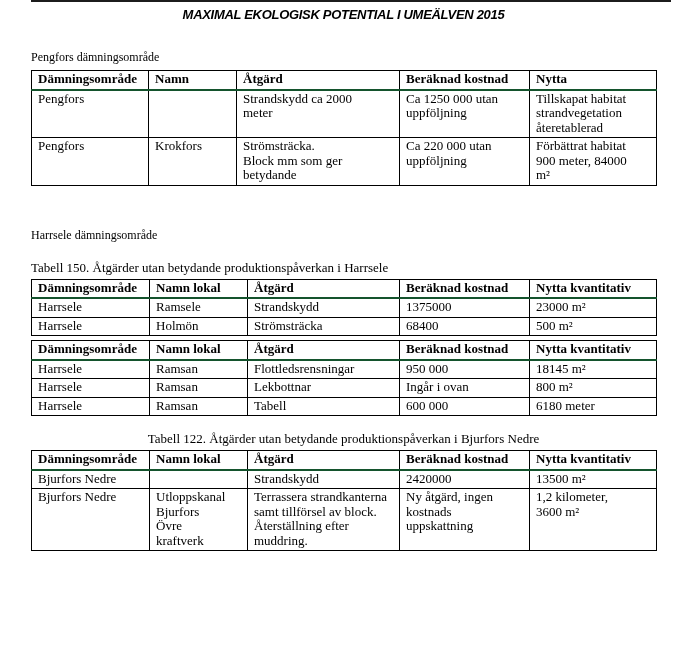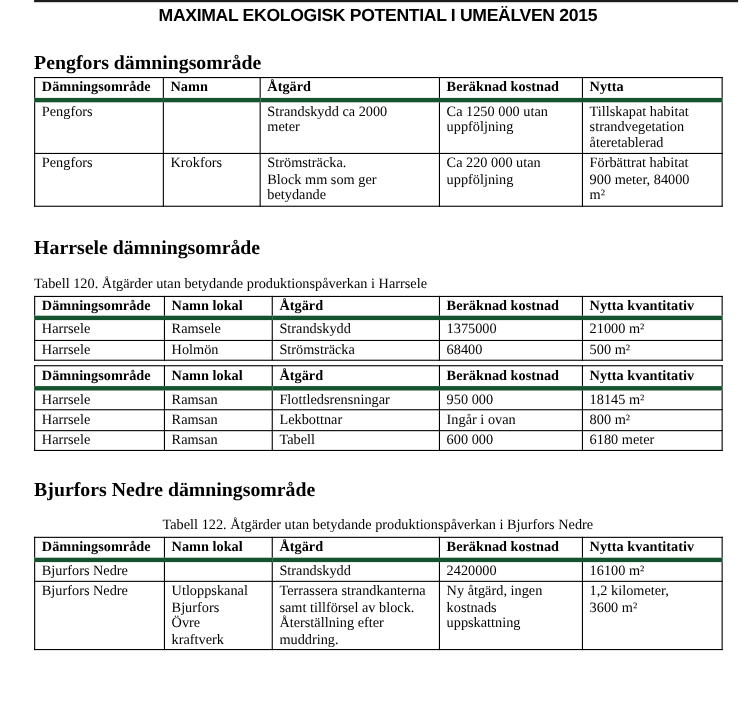--- a/index.html
+++ b/index.html
@@ -24,32 +24,33 @@
     background: #1c1c1c;
   }
   .content {
     padding: 0 27px 0 31px;
   }
   .doc-title {
     margin: 7px 0 0 0;
     text-align: center;
     font-family: "Liberation Sans", sans-serif;
     font-weight: bold;
-    font-size: 16px;
+    font-size: 13px;
     line-height: 15px;
     letter-spacing: -0.3px;
+    font-style: italic;
   }
   .section-heading {
-    font-size: 18px;
-    font-weight: bold;
+    font-size: 12px;
+    font-weight: normal;
     line-height: 18px;
     margin: 0;
   }
   .mt-h1 { margin-top: 26px; }
-  .mt-h2 { margin-top: 28px; }
+  .mt-h2 { margin-top: 40px; }
   .mt-h3 { margin-top: 26px; }
   .table-caption {
     font-size: 13px;
     line-height: 15px;
     margin: 16px 0 0 0;
   }
   .mt-cap-121 { margin-top: 19px; }
   .mt-cap-122 { margin-top: 15px; text-align: center; }
   table.data-table {
     border-collapse: collapse;
@@ -63,21 +64,21 @@
     border: 1px solid #000;
     vertical-align: top;
     text-align: left;
     padding: 1px 4px 2px 6px;
     line-height: 14.5px;
     white-space: pre-line;
     overflow: hidden;
   }
   table.data-table th {
     font-weight: bold;
-    border-bottom: 4px solid #14532d;
+    border-bottom: 2px solid #14532d;
   }
 </style>
 </head>
 <body>
 
 <div class="topline"></div>
 
 <div class="content">
 
   <div class="doc-title">MAXIMAL EKOLOGISK POTENTIAL I UMEÄLVEN 2015</div>
@@ -123,21 +124,21 @@
 uppföljning</td>
           <td>Förbättrat habitat
 900 meter, 84000
 m²</td>
         </tr>
       </tbody>
     </table>
 
   <h2 class="section-heading mt-h2">Harrsele dämningsområde</h2>
 
-  <p class="table-caption">Tabell 120. Åtgärder utan betydande produktionspåverkan i Harrsele</p>
+  <p class="table-caption">Tabell 150. Åtgärder utan betydande produktionspåverkan i Harrsele</p>
   <table class="data-table" data-table="1.0">
     <colgroup>
       <col style="width:118px">
         <col style="width:98px">
         <col style="width:152px">
         <col style="width:130px">
         <col style="width:127px">
     </colgroup>
   <thead>
         <tr>
@@ -147,21 +148,21 @@
           <th>Beräknad kostnad</th>
           <th>Nytta kvantitativ</th>
         </tr>
       </thead>
       <tbody>
         <tr>
           <td>Harrsele</td>
           <td>Ramsele</td>
           <td>Strandskydd</td>
           <td>1375000</td>
-          <td>21000 m²</td>
+          <td>23000 m²</td>
         </tr>
         <tr>
           <td>Harrsele</td>
           <td>Holmön</td>
           <td>Strömsträcka</td>
           <td>68400</td>
           <td>500 m²</td>
         </tr>
       </tbody>
     </table>
@@ -201,21 +202,20 @@
         <tr>
           <td>Harrsele</td>
           <td>Ramsan</td>
           <td>Tabell</td>
           <td>600 000</td>
           <td>6180 meter</td>
         </tr>
       </tbody>
     </table>
 
-  <h2 class="section-heading mt-h3">Bjurfors Nedre dämningsområde</h2>
 
   <p class="table-caption mt-cap-122">Tabell 122. Åtgärder utan betydande produktionspåverkan i Bjurfors Nedre</p>
   <table class="data-table" data-table="2.0">
     <colgroup>
       <col style="width:118px">
         <col style="width:98px">
         <col style="width:152px">
         <col style="width:130px">
         <col style="width:127px">
     </colgroup>
@@ -227,21 +227,21 @@
           <th>Beräknad kostnad</th>
           <th>Nytta kvantitativ</th>
         </tr>
       </thead>
       <tbody>
         <tr>
           <td>Bjurfors Nedre</td>
           <td></td>
           <td>Strandskydd</td>
           <td>2420000</td>
-          <td>16100 m²</td>
+          <td>13500 m²</td>
         </tr>
         <tr>
           <td>Bjurfors Nedre</td>
           <td>Utloppskanal
 Bjurfors
 Övre
 kraftverk</td>
           <td>Terrassera strandkanterna
 samt tillförsel av block.
 Återställning efter

